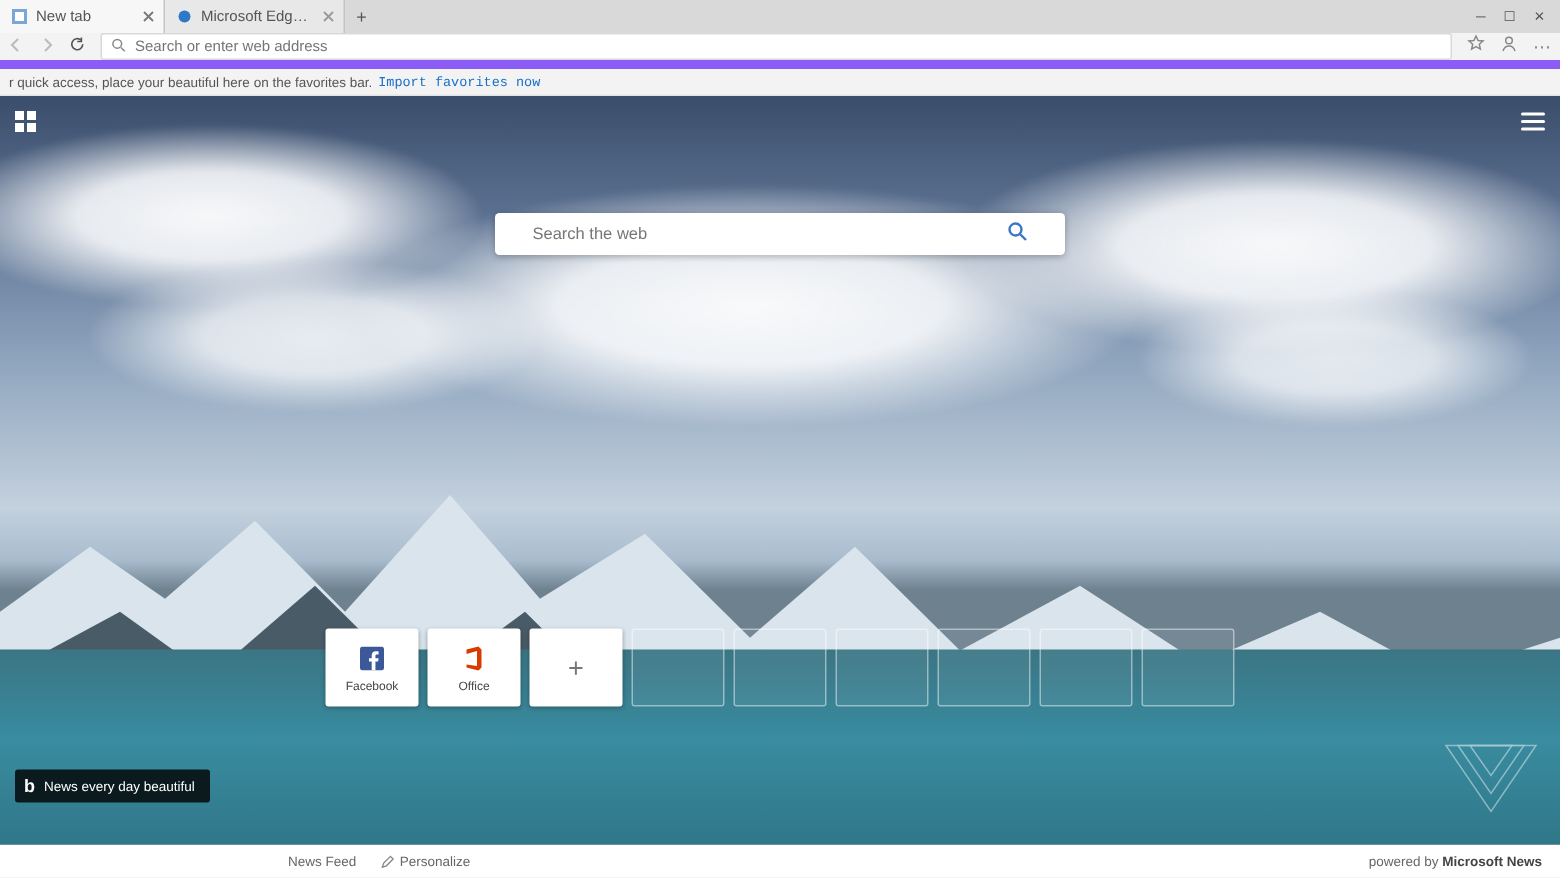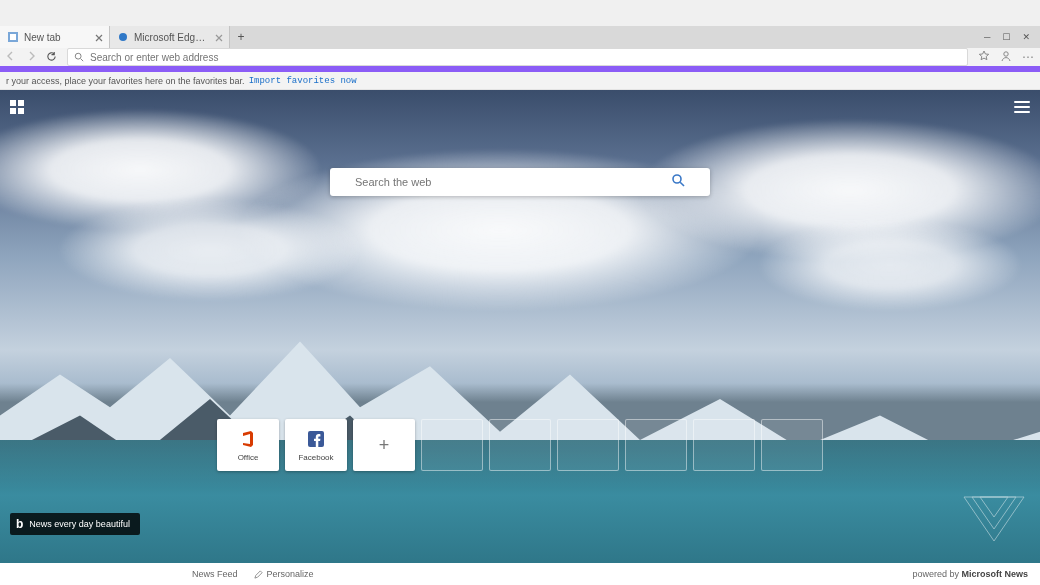--- a/index.html
+++ b/index.html
@@ -1,21 +1,21 @@
 <!DOCTYPE html>
 <html><head>
 <meta charset="utf-8">
 <style>
 * { margin: 0; padding: 0; box-sizing: border-box; font-family: "Segoe UI", Arial, sans-serif; }
 html, body { width: 1040px; height: 585px; overflow: hidden; background: #f0f0f0; }
 
 
 .chrome { display: flex; flex-direction: column; width: 100%; height: 100%; }
 
-.tabstrip { height: 22px; background: #d9d9d9; display: flex; align-items: stretch; position: relative; margin-top: 26px; }
+.tabstrip { height: 22px; background: #d9d9d9; display: flex; align-items: stretch; position: relative; }
 .tab { display: flex; align-items: center; padding: 0 6px 0 8px; font-size: 10px; color: #555; border-right: 1px solid #c4c4c4; background: #e8e8e8; min-width: 110px; max-width: 120px; gap: 6px; cursor: default; }
 .tab.active { background: #f7f7f7; }
 .tab .favicon { width: 10px; height: 10px; display: flex; align-items: center; justify-content: center; }
 .tab .txt { flex: 1; overflow: hidden; white-space: nowrap; text-overflow: ellipsis; }
 .tab .close { width: 8px; height: 8px; color: #777; }
 .newtab-btn { width: 22px; display: flex; align-items: center; justify-content: center; color: #555; font-size: 12px; cursor: default; }
 .tabstrip-spacer { flex: 1; }
 .win-controls { display: flex; align-items: center; gap: 12px; padding: 0 10px; color: #555; }
 .win-controls span { font-size: 9px; cursor: default; }
 
@@ -152,21 +152,21 @@
     <span>
       <svg width="12" height="12" viewBox="0 0 12 12">
           <circle cx="6" cy="4" r="2.2" fill="none" stroke="#888" stroke-width="1"></circle>
           <path d="M2 11c.6-2.2 2.2-3.4 4-3.4s3.4 1.2 4 3.4" fill="none" stroke="#888" stroke-width="1"></path>
         </svg>
     </span>
     <span style="color:#888;font-size:12px;">⋯</span>
   </div>
 
   <div class="favbar">
-    <span>r your access, place your favorites here on the favorites bar.</span>
+    <span>r quick access, place your beautiful here on the favorites bar.</span>
     <a href="#">Import favorites now</a>
   </div>
 
   <div class="ntp">
     <div class="bg">
       <div class="sky"></div>
       <div class="cloud c1"></div>
         <div class="cloud c2"></div>
         <div class="cloud c3"></div>
         <div class="cloud c4"></div>
@@ -204,34 +204,34 @@
         <svg width="14" height="14" viewBox="0 0 14 14">
             <circle cx="6" cy="6" r="4" stroke="#3a78c7" stroke-width="1.6" fill="none"></circle>
             <line x1="9.2" y1="9.2" x2="13" y2="13" stroke="#3a78c7" stroke-width="1.6"></line>
           </svg>
       </span>
     </div>
 
     <div class="tiles">
       <div class="tile filled">
         <div class="ico">
-          <svg width="18" height="18" viewBox="0 0 18 18">
-              <path d="M4 3 L12 1 L14 3 V15 L12 17 L4 15 V13 L11 14 V4 L4 6 Z" fill="#d83b01"></path>
-            </svg>
-        </div>
-        <span>Office</span>
-      </div>
-      <div class="tile filled">
-        <div class="ico">
           <svg width="16" height="16" viewBox="0 0 16 16">
               <rect width="16" height="16" rx="2" fill="#3b5998"></rect>
               <path d="M10.3 16V10h1.8l.3-2.2h-2.1V6.4c0-.6.2-1 1-1h1.1V3.3C12.1 3.2 11.4 3.1 10.6 3.1 8.9 3.1 7.8 4.1 7.8 6v1.8H6V10h1.8v6z" fill="#fff"></path>
             </svg>
         </div>
         <span>Facebook</span>
+      </div>
+      <div class="tile filled">
+        <div class="ico">
+          <svg width="18" height="18" viewBox="0 0 18 18">
+              <path d="M4 3 L12 1 L14 3 V15 L12 17 L4 15 V13 L11 14 V4 L4 6 Z" fill="#d83b01"></path>
+            </svg>
+        </div>
+        <span>Office</span>
       </div>
       <div class="tile add">
         <span>+</span>
       </div>
       <div class="tile empty"></div>
       <div class="tile empty"></div>
       <div class="tile empty"></div>
       <div class="tile empty"></div>
       <div class="tile empty"></div>
       <div class="tile empty"></div>

